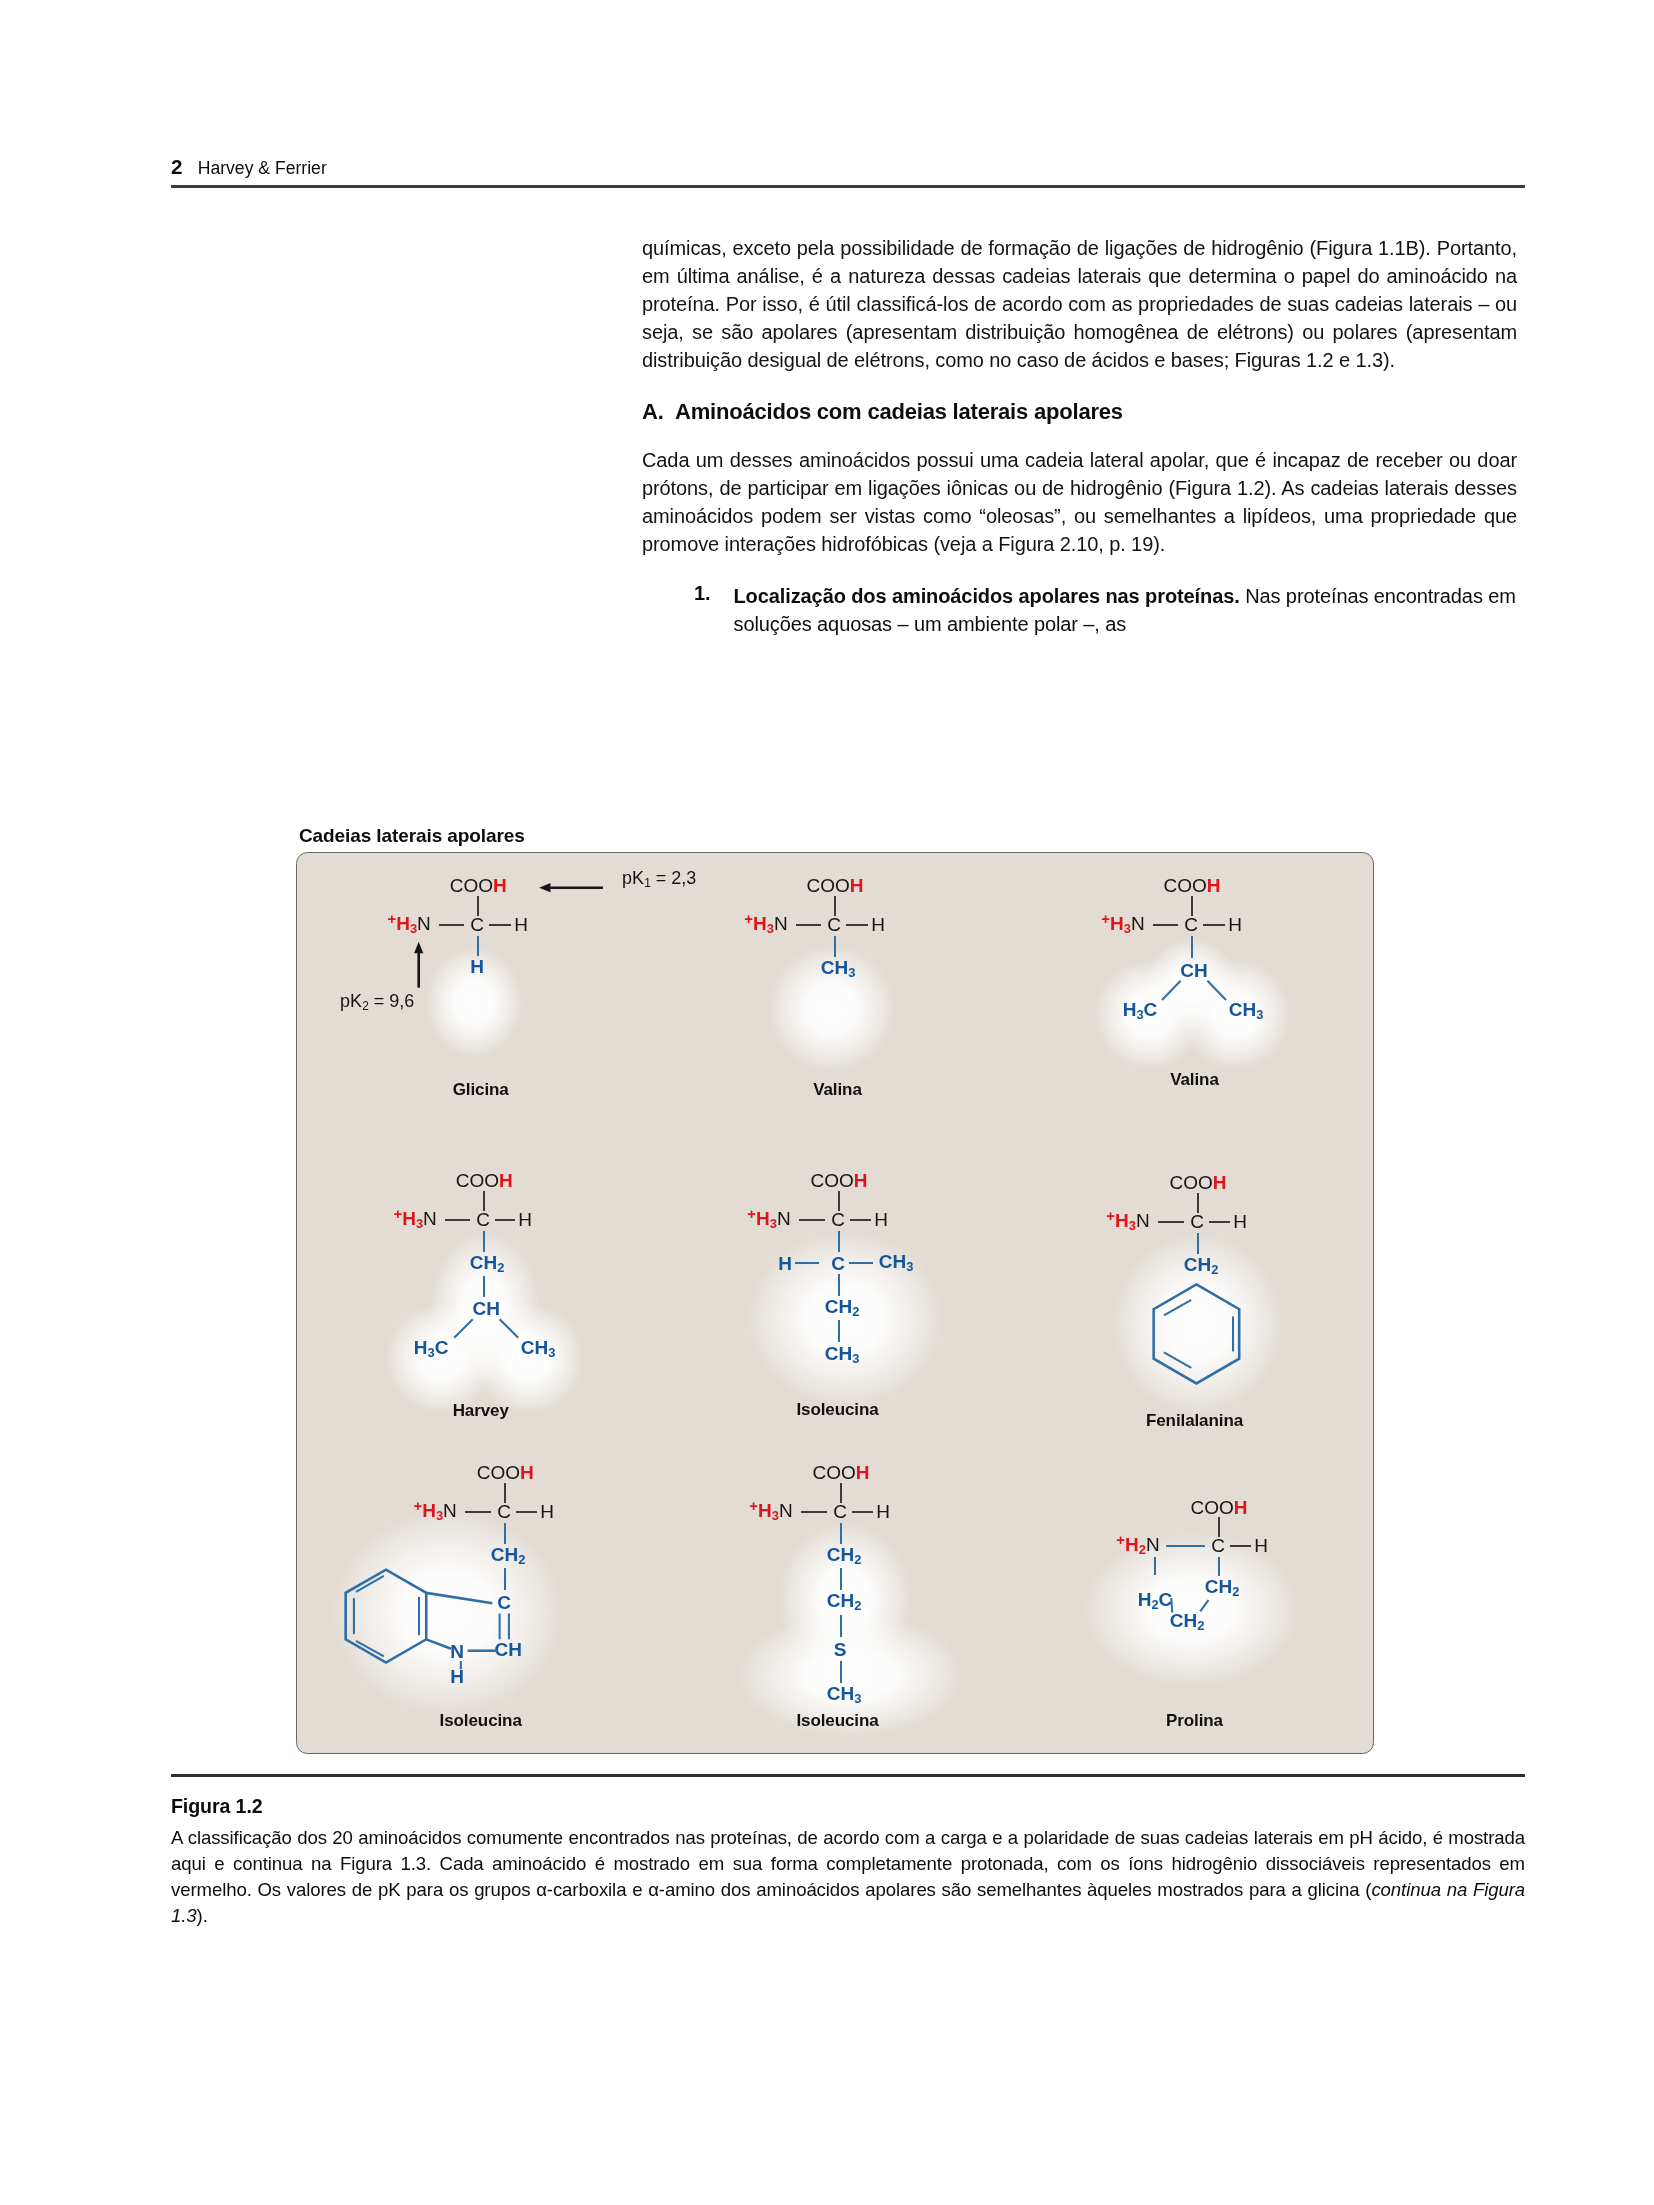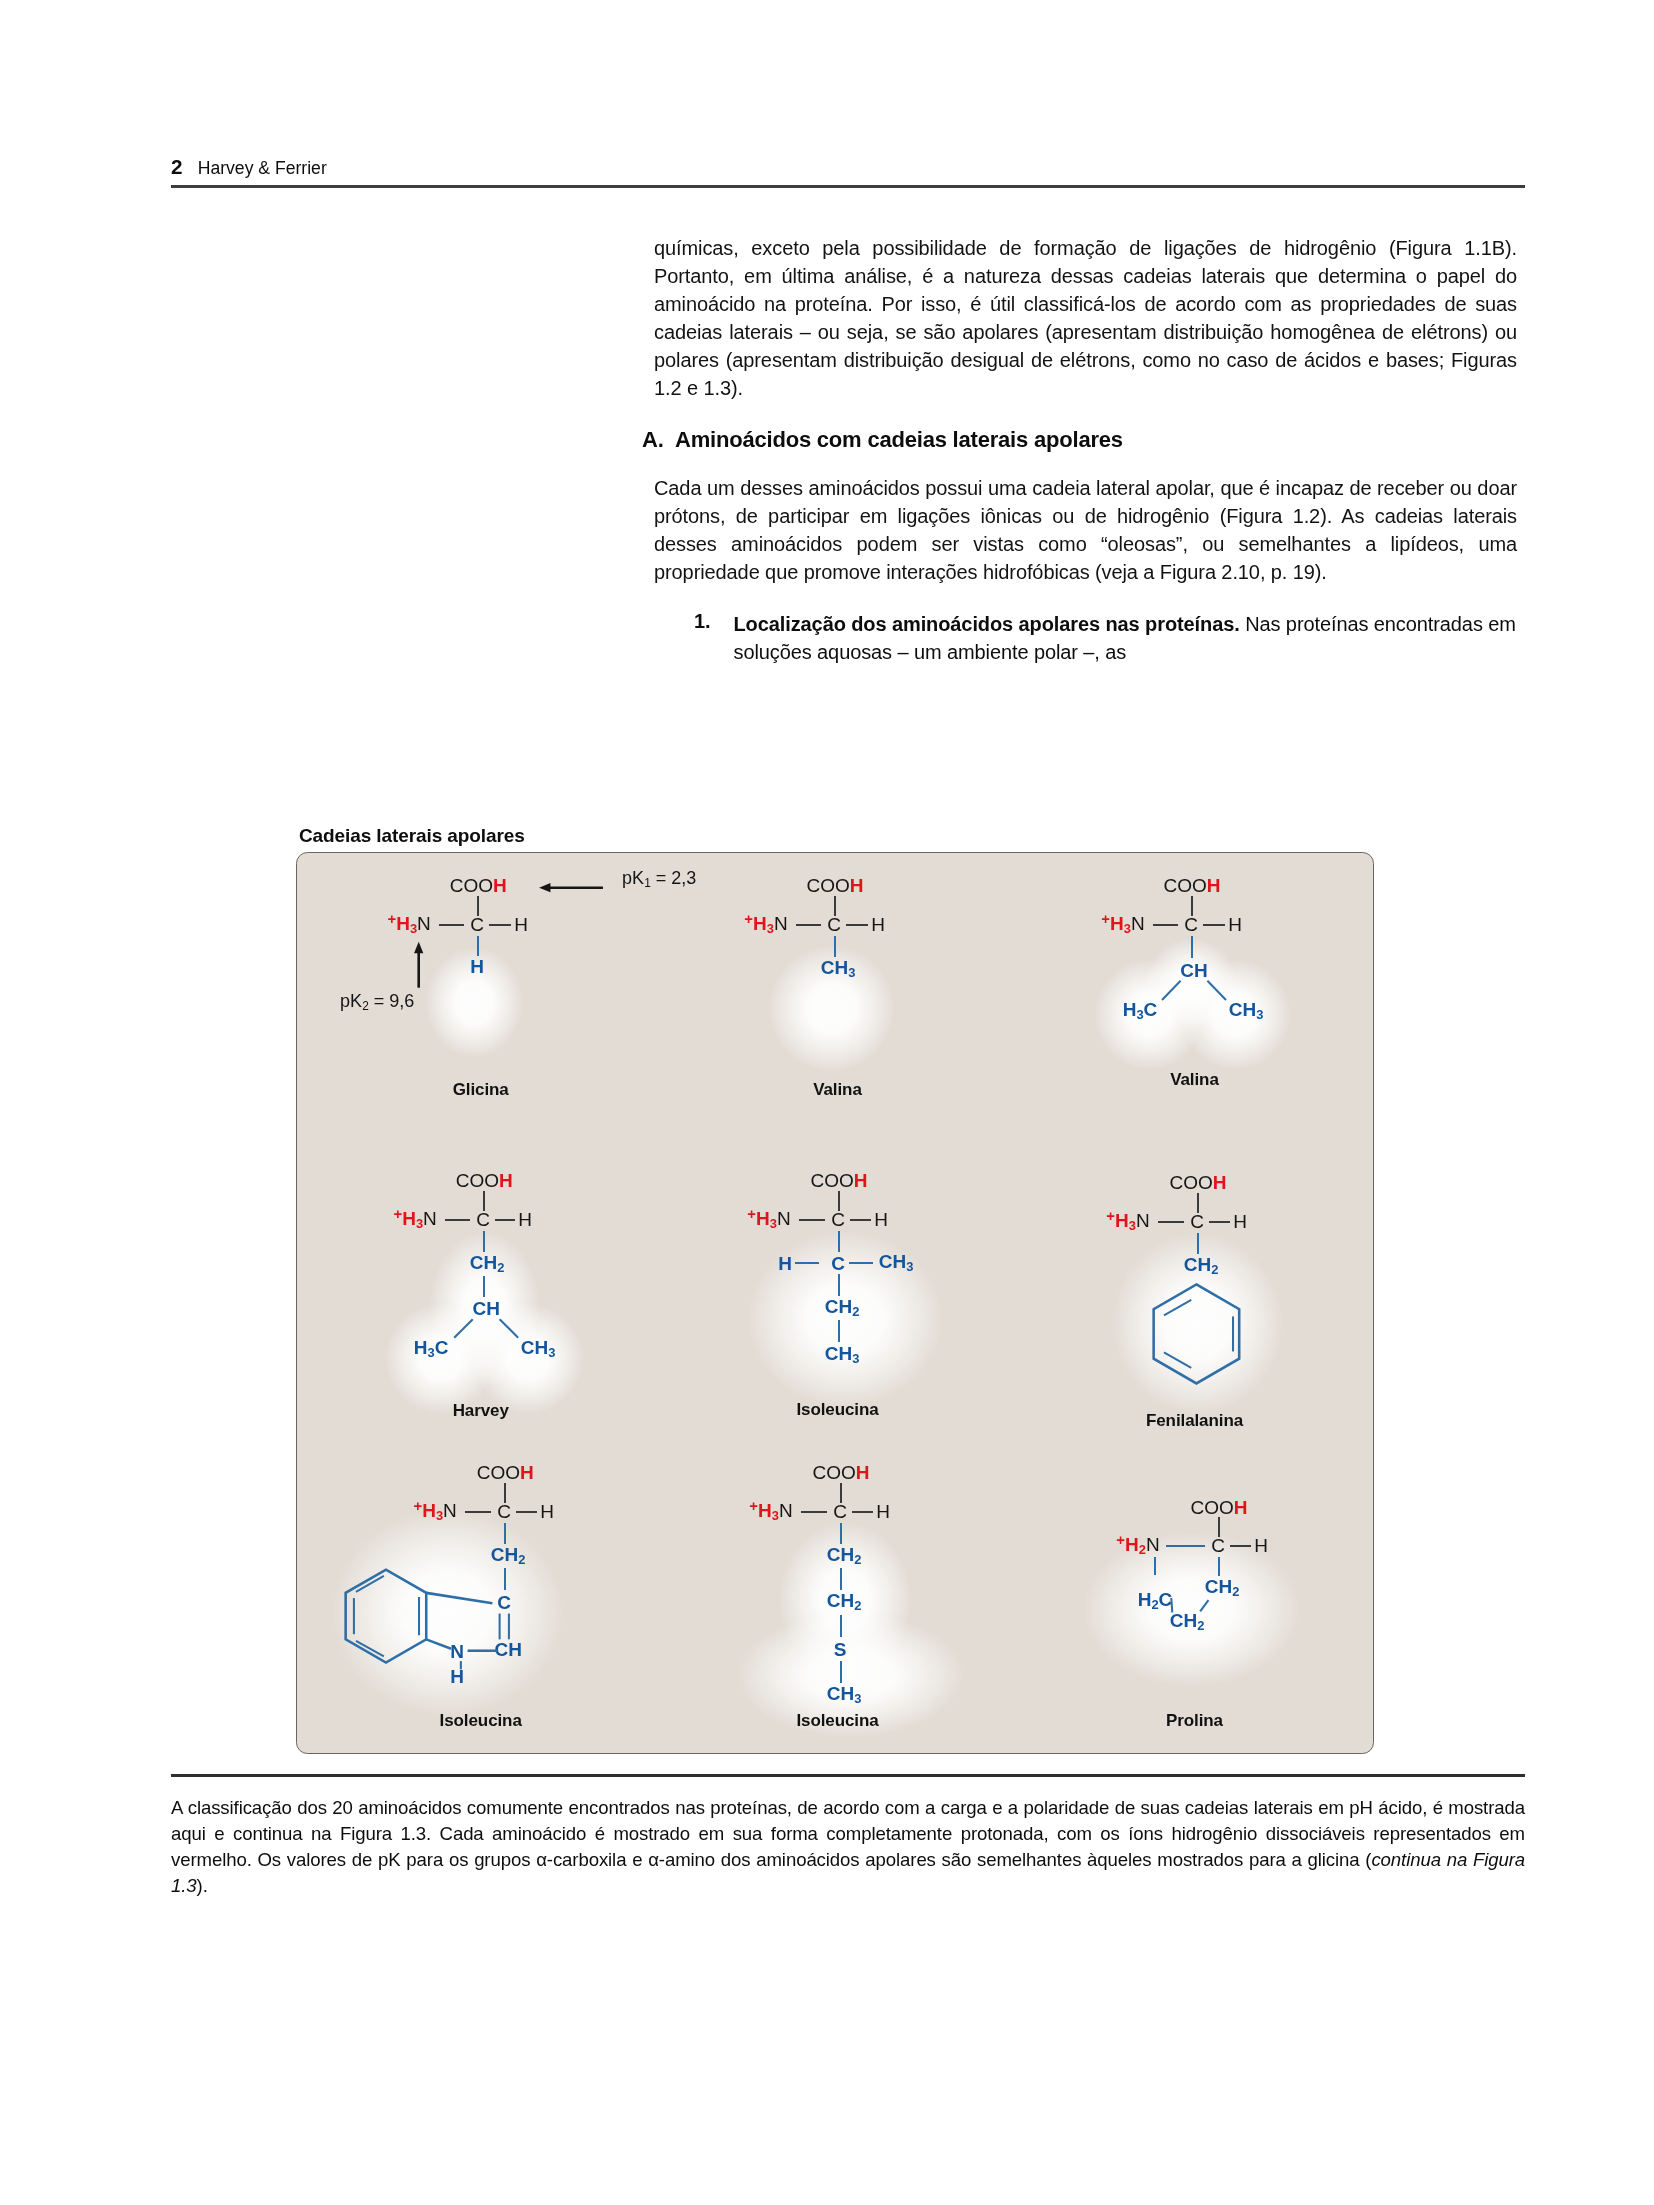--- a/index.html
+++ b/index.html
@@ -26,21 +26,21 @@
   }
 
   
   #text-column {
     position:absolute; left:642px; top:234px; width:875px;
   }
   .para {
     font-size:20px;
     line-height:28px;
     text-align:justify;
-    margin:0 0 0 12px;
+    margin:0 0 0 0;
     letter-spacing:-0.1px;
     color:#131313;
   }
   .section-head {
     display:flex; gap:13.4px;
     font-size:22px; font-weight:bold;
     margin-top:25px; margin-bottom:20.7px;
     letter-spacing:-0.2px;
   }
   .section-head .letter { width:19.6px; flex:0 0 auto; }
@@ -416,15 +416,16 @@
         <line x1="372" y1="306" x2="356" y2="328" stroke="#2f6fa8" stroke-width="4"></line>
       </svg>
     </div>
     <div class="aa-name" style="top:269px;">Prolina</div>
   </div>
 
 </div>
 
 <div id="cap-rule"></div>
 <div id="caption">
+  <div class="cap-title">Figura 1.2</div>
   <div class="cap-body"><span>A classificação dos 20 aminoácidos comumente encontrados nas proteínas, de acordo com a carga e a polaridade de suas cadeias laterais em pH ácido, é mostrada aqui e continua na Figura 1.3. Cada aminoácido é mostrado em sua forma completamente protonada, com os íons hidrogênio dissociáveis representados em vermelho. Os valores de pK para os grupos α-carboxila e α-amino dos aminoácidos apolares são semelhantes àqueles mostrados para a glicina (</span><i>continua na Figura 1.3</i><span>).</span></div>
 </div>
 
 
 </body></html>

